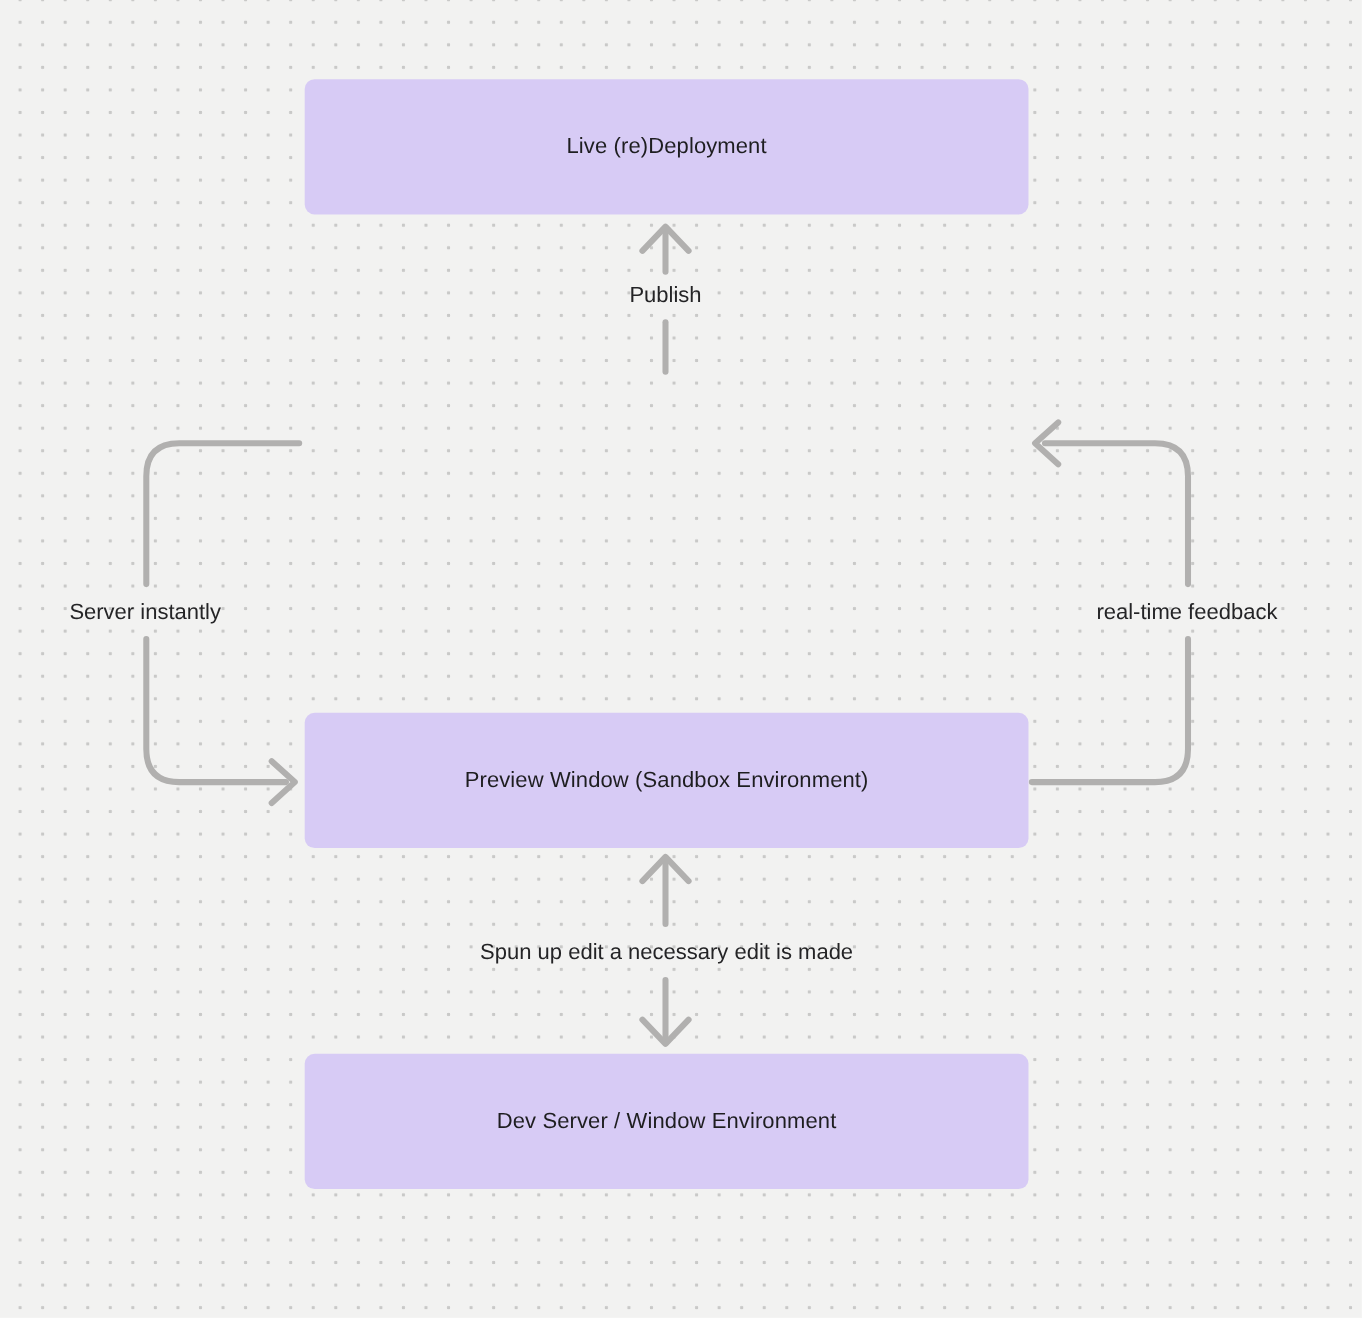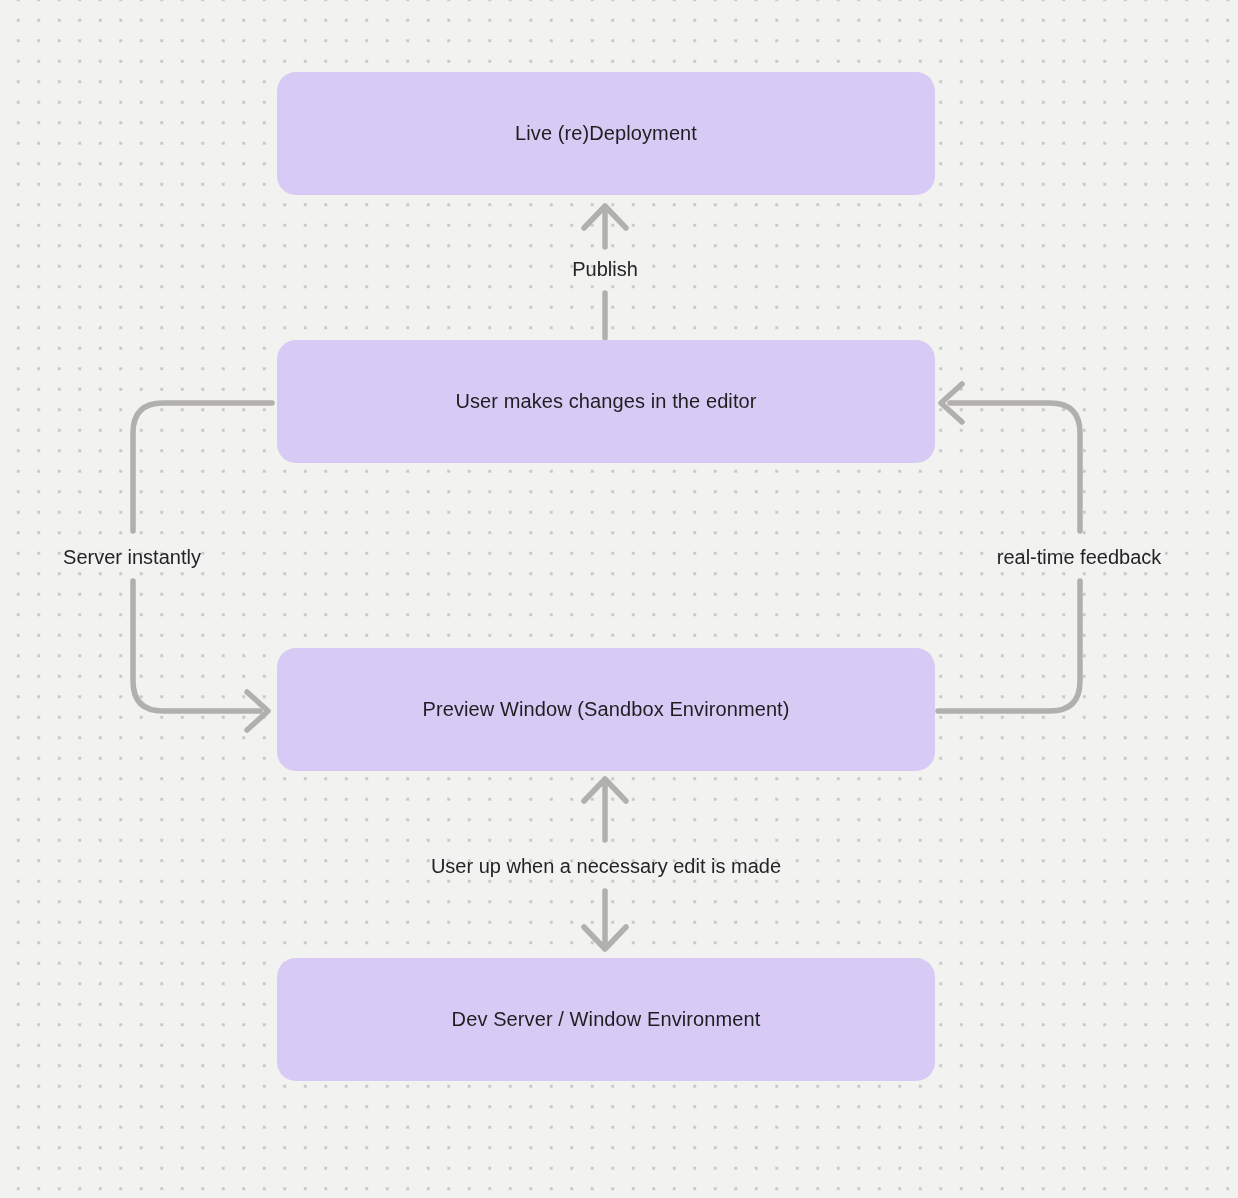--- a/index.html
+++ b/index.html
@@ -26,21 +26,21 @@
     stroke: #b1b0af;
     stroke-width: 5.5;
     stroke-linecap: round;
     stroke-linejoin: round;
   }
   .node {
     position: absolute;
     left: 277px;
     width: 658px; height: 123px;
     background: #d7cbf5;
-    border-radius: 19px;
+    border-radius: 9px;
     display: flex;
     align-items: center;
     justify-content: center;
   }
   .node-label {
     font-size: 20px;
     color: #1e1e20;
     letter-spacing: 0.1px;
   }
   .edge-label {
@@ -82,33 +82,30 @@
       <polyline points="584,801 605,779 626,801"></polyline>
       <path d="M605 891 L605 944"></path>
       <polyline points="584,927 605,949 626,927"></polyline>
     </g>
   </svg>
 
   <div class="node" style="top:72px">
     <span class="node-label">Live (re)Deployment</span>
   </div>
 
-  <div class="node" style="top:340px">
-    <span class="node-label">User makes changes in the editor</span>
-  </div>
 
   <div class="node" style="top:648px">
     <span class="node-label">Preview Window (Sandbox Environment)</span>
   </div>
 
   <div class="node" style="top:958px">
     <span class="node-label">Dev Server / Window Environment</span>
   </div>
 
   <div class="edge-label" style="left:605px; top:269px">Publish</div>
 
   <div class="edge-label" style="left:132px; top:557px">Server instantly</div>
 
   <div class="edge-label" style="left:1079px; top:557px">real-time feedback</div>
 
-  <div class="edge-label" style="left:606px; top:866px">User up when a necessary edit is made</div>
+  <div class="edge-label" style="left:606px; top:866px">Spun up edit a necessary edit is made</div>
 
 </div>
 
 </body></html>

